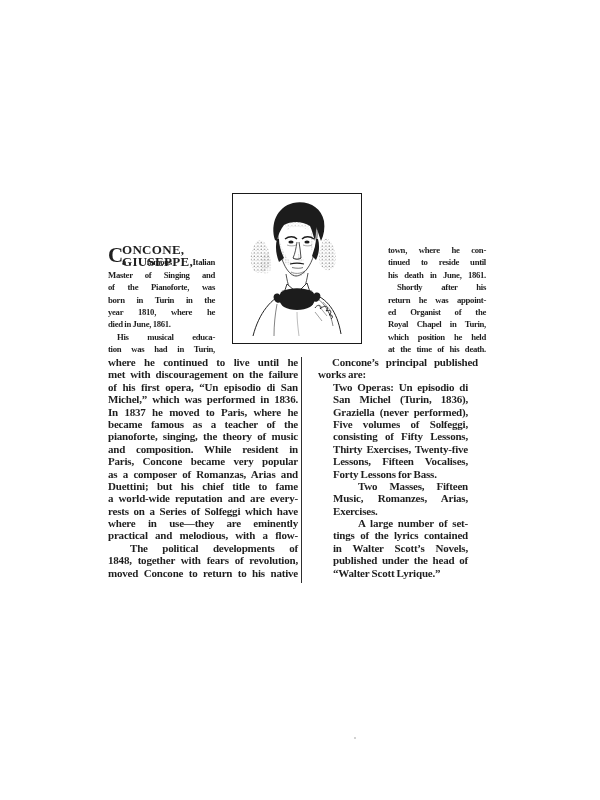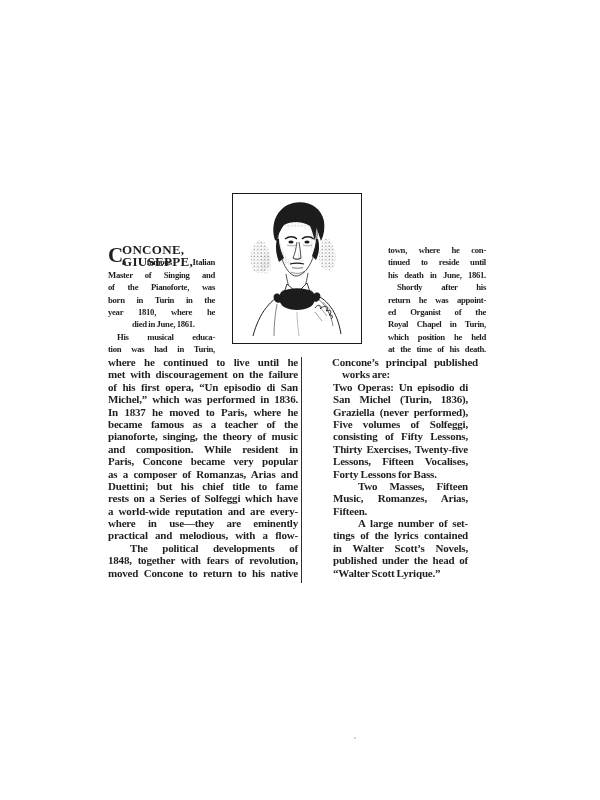--- a/index.html
+++ b/index.html
@@ -8,21 +8,21 @@
     font-family:"Liberation Serif","DejaVu Serif",serif;
     font-weight:bold;color:#1f1f1f;overflow:hidden;
     letter-spacing:-0.2px;word-spacing:-0.3px;
   }
   .col{position:absolute;font-size:11px;}
   .col.narrow{font-size:8.7px;letter-spacing:-0.3px;}
   .ln{
     height:12.4px;line-height:12.4px;
     text-align:justify;text-align-last:justify;
   }
-  .ln.e{text-align-last:left;margin-left:24px;}
+  .ln.e{text-align-last:left;}
   .ln.i{text-indent:9px;}
   .ln.i2{text-indent:22px;}
   .ln.i3{text-indent:14px;}
   .ln.i4{text-indent:25px;}
   .ln.m{margin-left:15px;margin-right:10px;}
   .ln.dc{padding-left:14px;}
   .ln.caps{font-size:13px;letter-spacing:0.3px;}
   #left-top{left:108px;top:244px;width:107px;}
   #right-top{left:388px;top:244px;width:98px;}
   #left-main{left:108px;top:356px;width:190px;}
@@ -140,43 +140,43 @@
       <div class="ln">met with discouragement on the failure</div>
       <div class="ln">of his first opera, “Un episodio di San</div>
       <div class="ln">Michel,” which was performed in 1836.</div>
       <div class="ln">In 1837 he moved to Paris, where he</div>
       <div class="ln">became famous as a teacher of the</div>
       <div class="ln">pianoforte, singing, the theory of music</div>
       <div class="ln">and composition. While resident in</div>
       <div class="ln">Paris, Concone became very popular</div>
       <div class="ln">as a composer of Romanzas, Arias and</div>
       <div class="ln">Duettini; but his chief title to fame</div>
+      <div class="ln">a world-wide reputation and are every-</div>
       <div class="ln">rests on a Series of Solfeggi which have</div>
-      <div class="ln">a world-wide reputation and are every-</div>
       <div class="ln">where in use—they are eminently</div>
       <div class="ln">practical and melodious, with a flow-</div>
       <div class="ln i2">The political developments of</div>
       <div class="ln">1848, together with fears of revolution,</div>
       <div class="ln">moved Concone to return to his native</div>
     </div>
 
   <div id="right-main" class="col">
       <div class="ln i3">Concone’s principal published</div>
       <div class="ln e">works are:</div>
       <div class="ln m">Two Operas: Un episodio di</div>
       <div class="ln m">San Michel (Turin, 1836),</div>
       <div class="ln m">Graziella (never performed),</div>
       <div class="ln m">Five volumes of Solfeggi,</div>
       <div class="ln m">consisting of Fifty Lessons,</div>
       <div class="ln m">Thirty Exercises, Twenty-five</div>
       <div class="ln m">Lessons, Fifteen Vocalises,</div>
       <div class="ln m e">Forty Lessons for Bass.</div>
       <div class="ln m i4">Two Masses, Fifteen</div>
       <div class="ln m">Music, Romanzes, Arias,</div>
-      <div class="ln m e">Fifteen.</div>
+      <div class="ln m e">Exercises.</div>
       <div class="ln m i4">A large number of set-</div>
       <div class="ln m">tings of the lyrics contained</div>
       <div class="ln m">in Walter Scott’s Novels,</div>
       <div class="ln m">published under the head of</div>
       <div class="ln m e">“Walter Scott Lyrique.”</div>
     </div>
 
   <div class="rule"></div>
 
   <div class="speck"></div>

